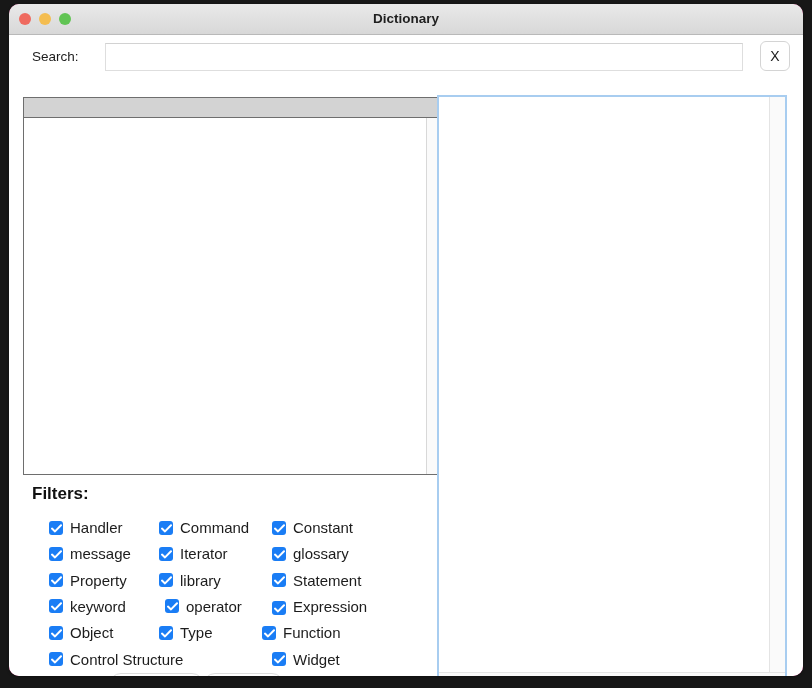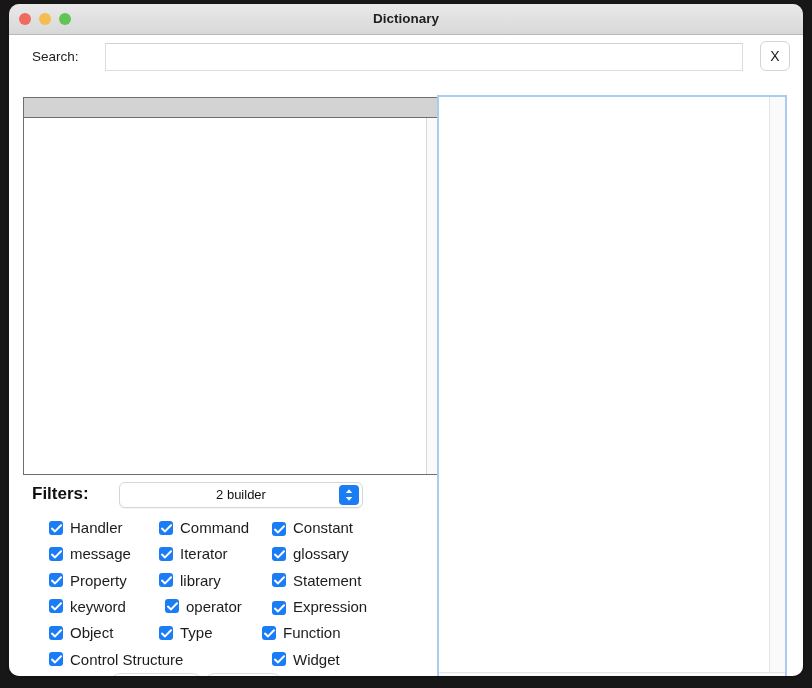--- a/index.html
+++ b/index.html
@@ -313,49 +313,40 @@
       </div>
     </div>
 
     <div class="def-panel">
       <div class="def-vscroll"></div>
       <div class="def-hscroll"></div>
     </div>
 
     <div class="filters-row">
       <div class="filters-label">Filters:</div>
-      <div class="filter-select">
-        <div class="filter-select-value">2 builder</div>
-        <div class="stepper">
-          <svg width="20" height="20" viewBox="0 0 20 20" aria-hidden="true">
-            <path d="M10 4.2 L13.2 8.1 L6.8 8.1 Z" fill="#ffffff"></path>
-            <path d="M10 15.8 L6.8 11.9 L13.2 11.9 Z" fill="#ffffff"></path>
-          </svg>
-        </div>
-      </div>
     </div>
 
     <div class="cb-grid">
         <div class="cb" style="left: 40px; top: 0px;">
           <span class="cb-box">
             <svg width="11" height="9" viewBox="0 0 11 9">
               <path d="M1 4.6 L4 7.4 L10 1.2" stroke="#ffffff" stroke-width="2" fill="none" stroke-linecap="round" stroke-linejoin="round"></path>
             </svg>
           </span>
           <span>Handler</span>
         </div>
         <div class="cb" style="left: 150px; top: 0px;">
           <span class="cb-box">
             <svg width="11" height="9" viewBox="0 0 11 9">
               <path d="M1 4.6 L4 7.4 L10 1.2" stroke="#ffffff" stroke-width="2" fill="none" stroke-linecap="round" stroke-linejoin="round"></path>
             </svg>
           </span>
           <span>Command</span>
         </div>
-        <div class="cb" style="left: 263px; top: 0px; align-items: flex-end;">
+        <div class="cb" style="left: 263px; top: 0px;">
           <span class="cb-box">
             <svg width="11" height="9" viewBox="0 0 11 9">
               <path d="M1 4.6 L4 7.4 L10 1.2" stroke="#ffffff" stroke-width="2" fill="none" stroke-linecap="round" stroke-linejoin="round"></path>
             </svg>
           </span>
           <span>Constant</span>
         </div>
         <div class="cb" style="left: 40px; top: 26.3px;">
           <span class="cb-box">
             <svg width="11" height="9" viewBox="0 0 11 9">

